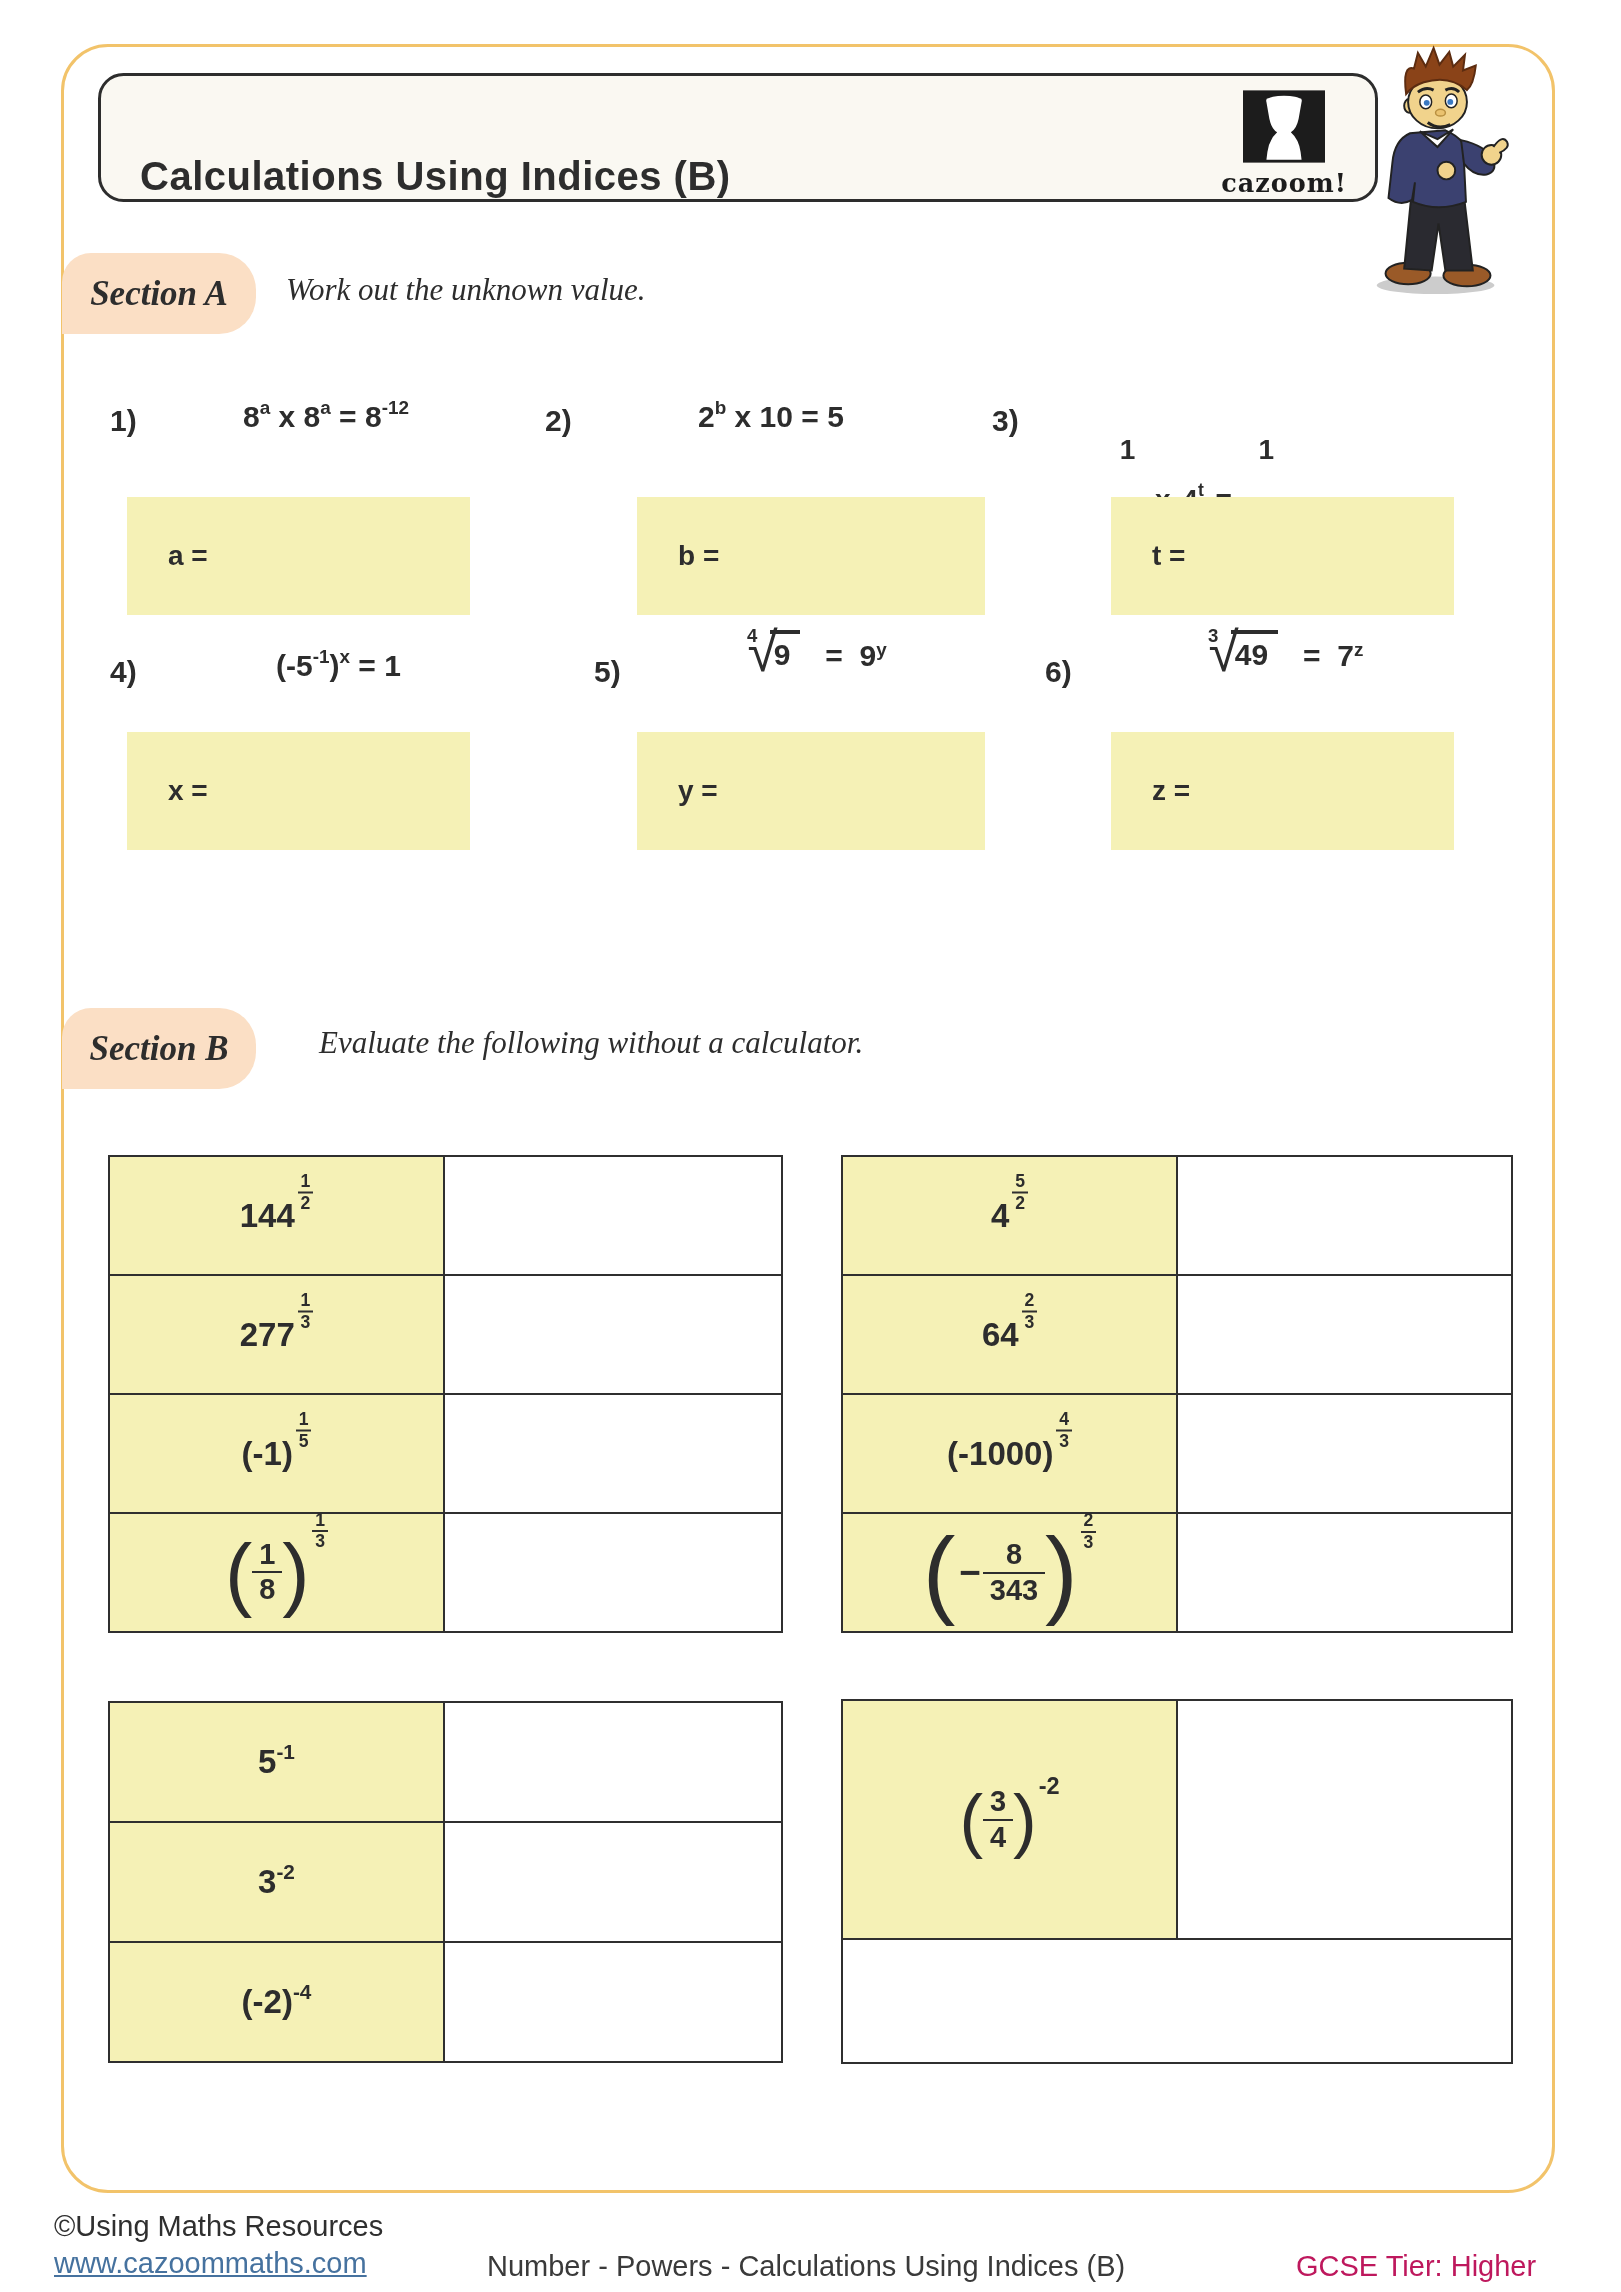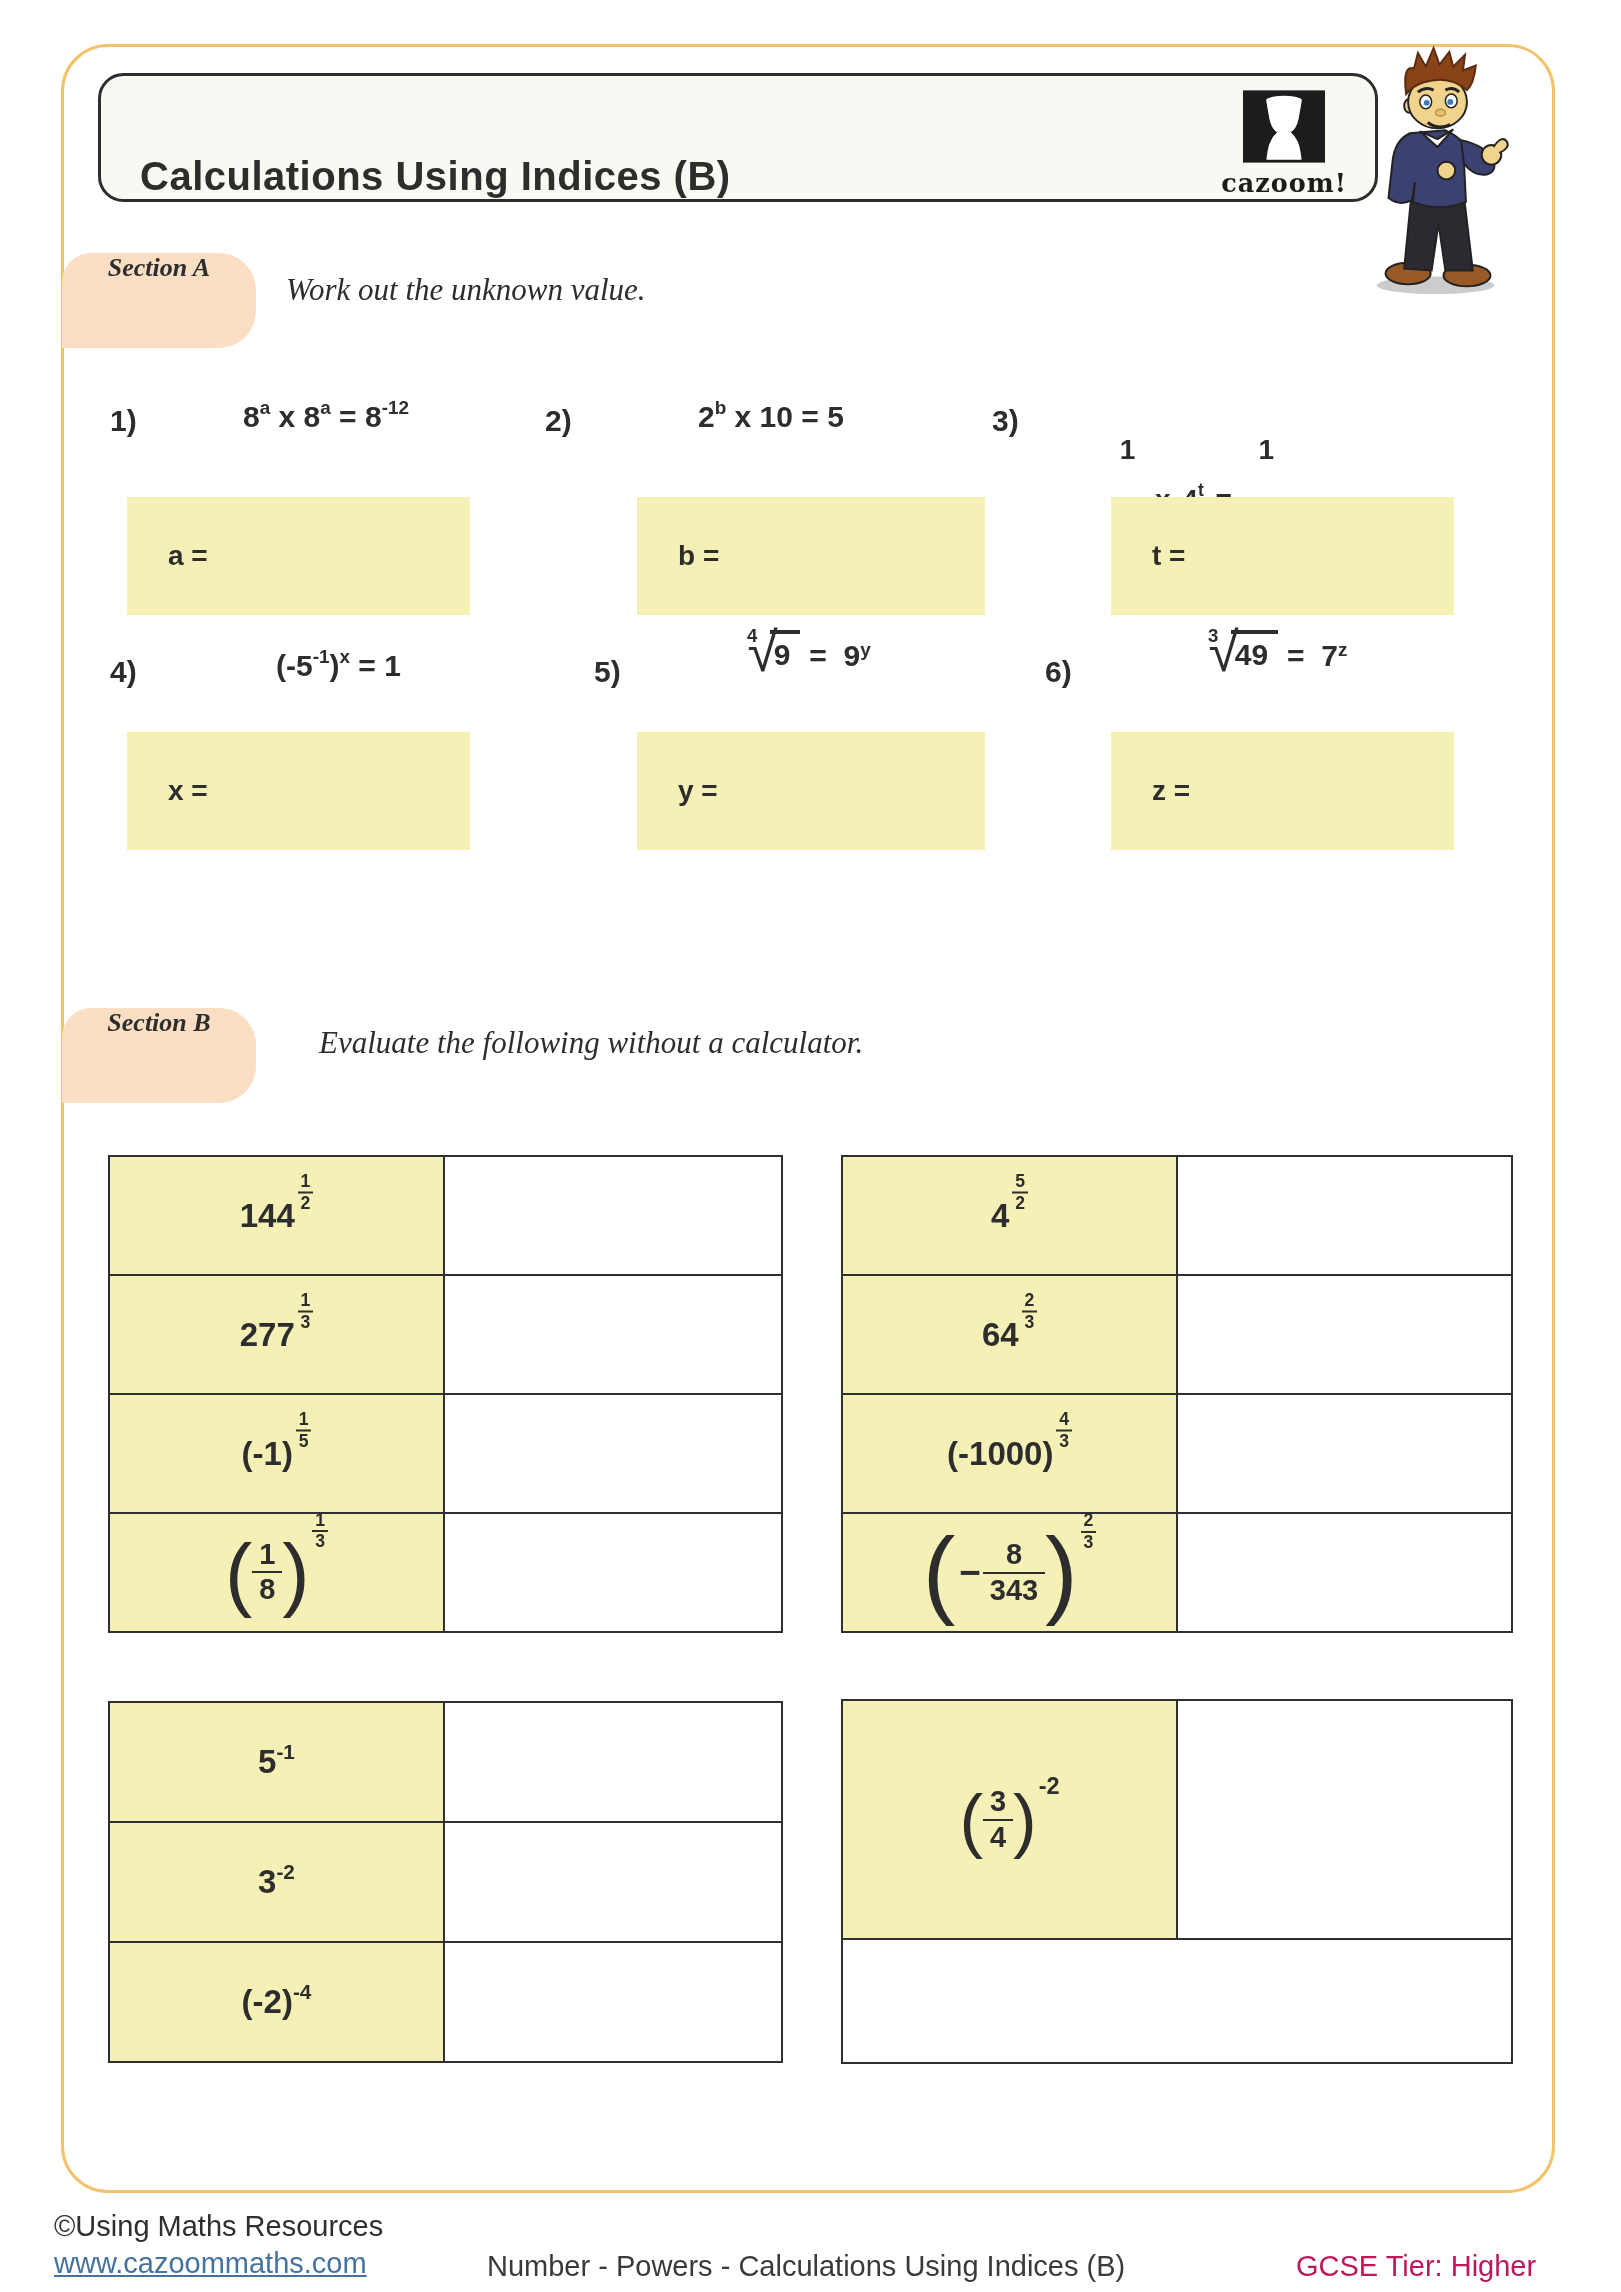--- a/index.html
+++ b/index.html
@@ -15,44 +15,44 @@
 
   
   .titlebox { left:98px; top:73px; width:1274px; height:123px; background:#faf8f2;
     border:3.9px solid #2d2d2d; border-radius:25.5px; display:flex; align-items:flex-end; }
   .title { margin-left:39px; font-size:40px; font-weight:bold; letter-spacing:0.5px; }
   .logo { position:absolute; right:27.4px; top:13.7px; width:127px; text-align:center; }
   .logo-brand { font-family:"DejaVu Serif", serif; font-weight:bold; font-size:25.5px;
     letter-spacing:1px; margin-top:1px; color:#1c1c1c; }
 
   
-  .section-label { width:194px; height:95px; background:#fbdfc5;
-    border-radius:29px 37px 37px 0; display:flex; align-items:flex-start; justify-content:center;
-    font-family:"Liberation Serif", serif; font-style:italic; font-weight:bold; font-size:26px; }
+  .section-label { width:194px; height:81px; background:#fbdfc5;
+    border-radius:29px 37px 37px 0; display:flex; align-items:center; justify-content:center;
+    font-family:"Liberation Serif", serif; font-style:italic; font-weight:bold; font-size:35px; }
   #secA { left:62px; top:253px; }
   #secB { left:62px; top:1008px; }
   .prompt { font-family:"Liberation Serif", serif; font-style:italic; font-size:31px; }
   #promptA { left:286px; top:272px; }
   #promptB { left:296px; top:1025px;margin-left:23px; }
 
   
   .qnum { font-size:30px; font-weight:bold; }
   .expr { font-size:30px; font-weight:bold; display:inline-flex; align-items:center; white-space:pre; }
   .sp { font-size:0.63em; position:relative; top:-0.5em; font-weight:bold; }
   .frac { display:inline-block; text-align:center; font-weight:bold; line-height:1.15; }
   .frac > span { display:block; padding:0 6.9px; }
   .frac .fd { border-top:2.9px solid #2d2d2d; }
   .mx { margin:0 11.8px; }
 
   
   .radexpr { display:inline-flex; align-items:flex-start; font-size:30px; font-weight:bold; }
   .rad-idx { font-size:18.6px; margin-right:-9.8px; margin-top:-2px; position:relative; z-index:1; }
   .rad-sign { font-size:55px; line-height:0.92; font-weight:normal; }
   .radicand { border-top:4.9px solid #2d2d2d; margin-left:-7.8px; margin-top:2.9px; padding:3.9px 9.8px 0 3.9px; }
-  .radtail { margin-top:11.8px; margin-left:9px; white-space:pre; }
+  .radtail { margin-top:11.8px; margin-left:25px; white-space:pre; }
 
   
   .ansbox { width:343px; height:118px; background:#f5f1b6; display:flex; align-items:center; }
   .ansbox span { margin-left:41px; font-size:28px; font-weight:bold; }
 
   
   .btable { position:absolute; border:2.9px solid #2f2f2f; }
   .trow { display:flex; }
   .trow + .trow { border-top:2.9px solid #2f2f2f; }
   .qcell { width:333px; background:#f5f1b6; border-right:2.9px solid #2f2f2f;

